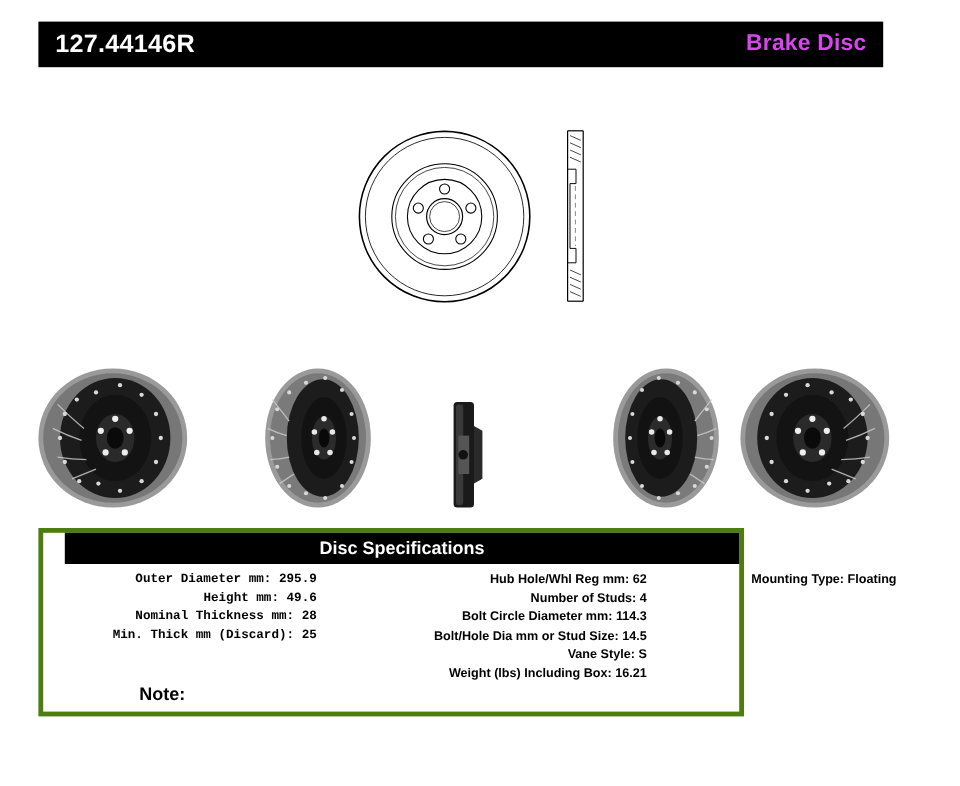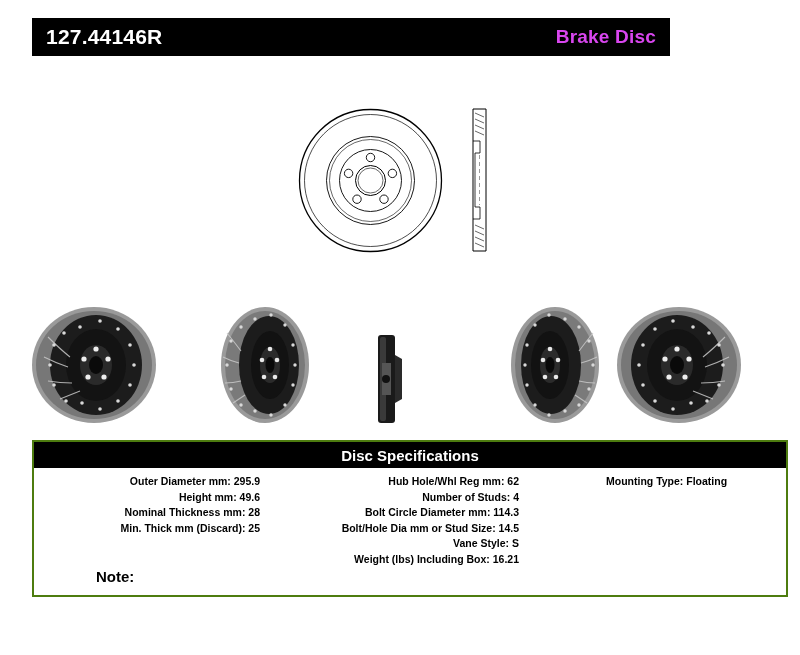--- a/index.html
+++ b/index.html
@@ -14,21 +14,21 @@
     color: #000000;
     position: relative;
     overflow: hidden;
   }
 
   
   .header {
     position: absolute;
     left: 32px;
     top: 18px;
-    width: 638px;
+    width: 704px;
     height: 38px;
     background: #000000;
     display: flex;
     align-items: center;
     justify-content: space-between;
     box-sizing: border-box;
     padding: 0 14px;
   }
   .part-number {
     color: #ffffff;
@@ -82,24 +82,25 @@
   .rotor-2 { left: 205px; }
   .rotor-edge { left: 372px; top: 38px; }
   .rotor-4 { left: 495px; }
   .rotor-5 { left: 615px; }
 
   
   .spec-panel {
     position: absolute;
     left: 32px;
     top: 440px;
-    width: 756px;
+    width: 588px;
     height: 157px;
-    border: 2px solid #4d7c0f;
+    border: 4px solid #4d7c0f;
     box-sizing: border-box;
+    padding-left: 18px;
   }
   .spec-header {
     height: 26px;
     background: #000000;
     color: #ffffff;
     font-size: 15px;
     font-weight: bold;
     display: flex;
     align-items: center;
     justify-content: center;
@@ -108,23 +109,24 @@
     position: relative;
     height: 127px;
   }
   .spec-col {
     position: absolute;
     top: 6px;
     font-size: 10.5px;
     font-weight: bold;
   }
   .spec-col-left {
-    left: 16px;
+    left: 0;
     width: 210px;
     text-align: right;
+    font-family: Liberation Mono, monospace;
   }
   .spec-col-mid {
     left: 225px;
     width: 260px;
     text-align: right;
   }
   .spec-col-right {
     left: 572px;
     width: 190px;
     text-align: left;

